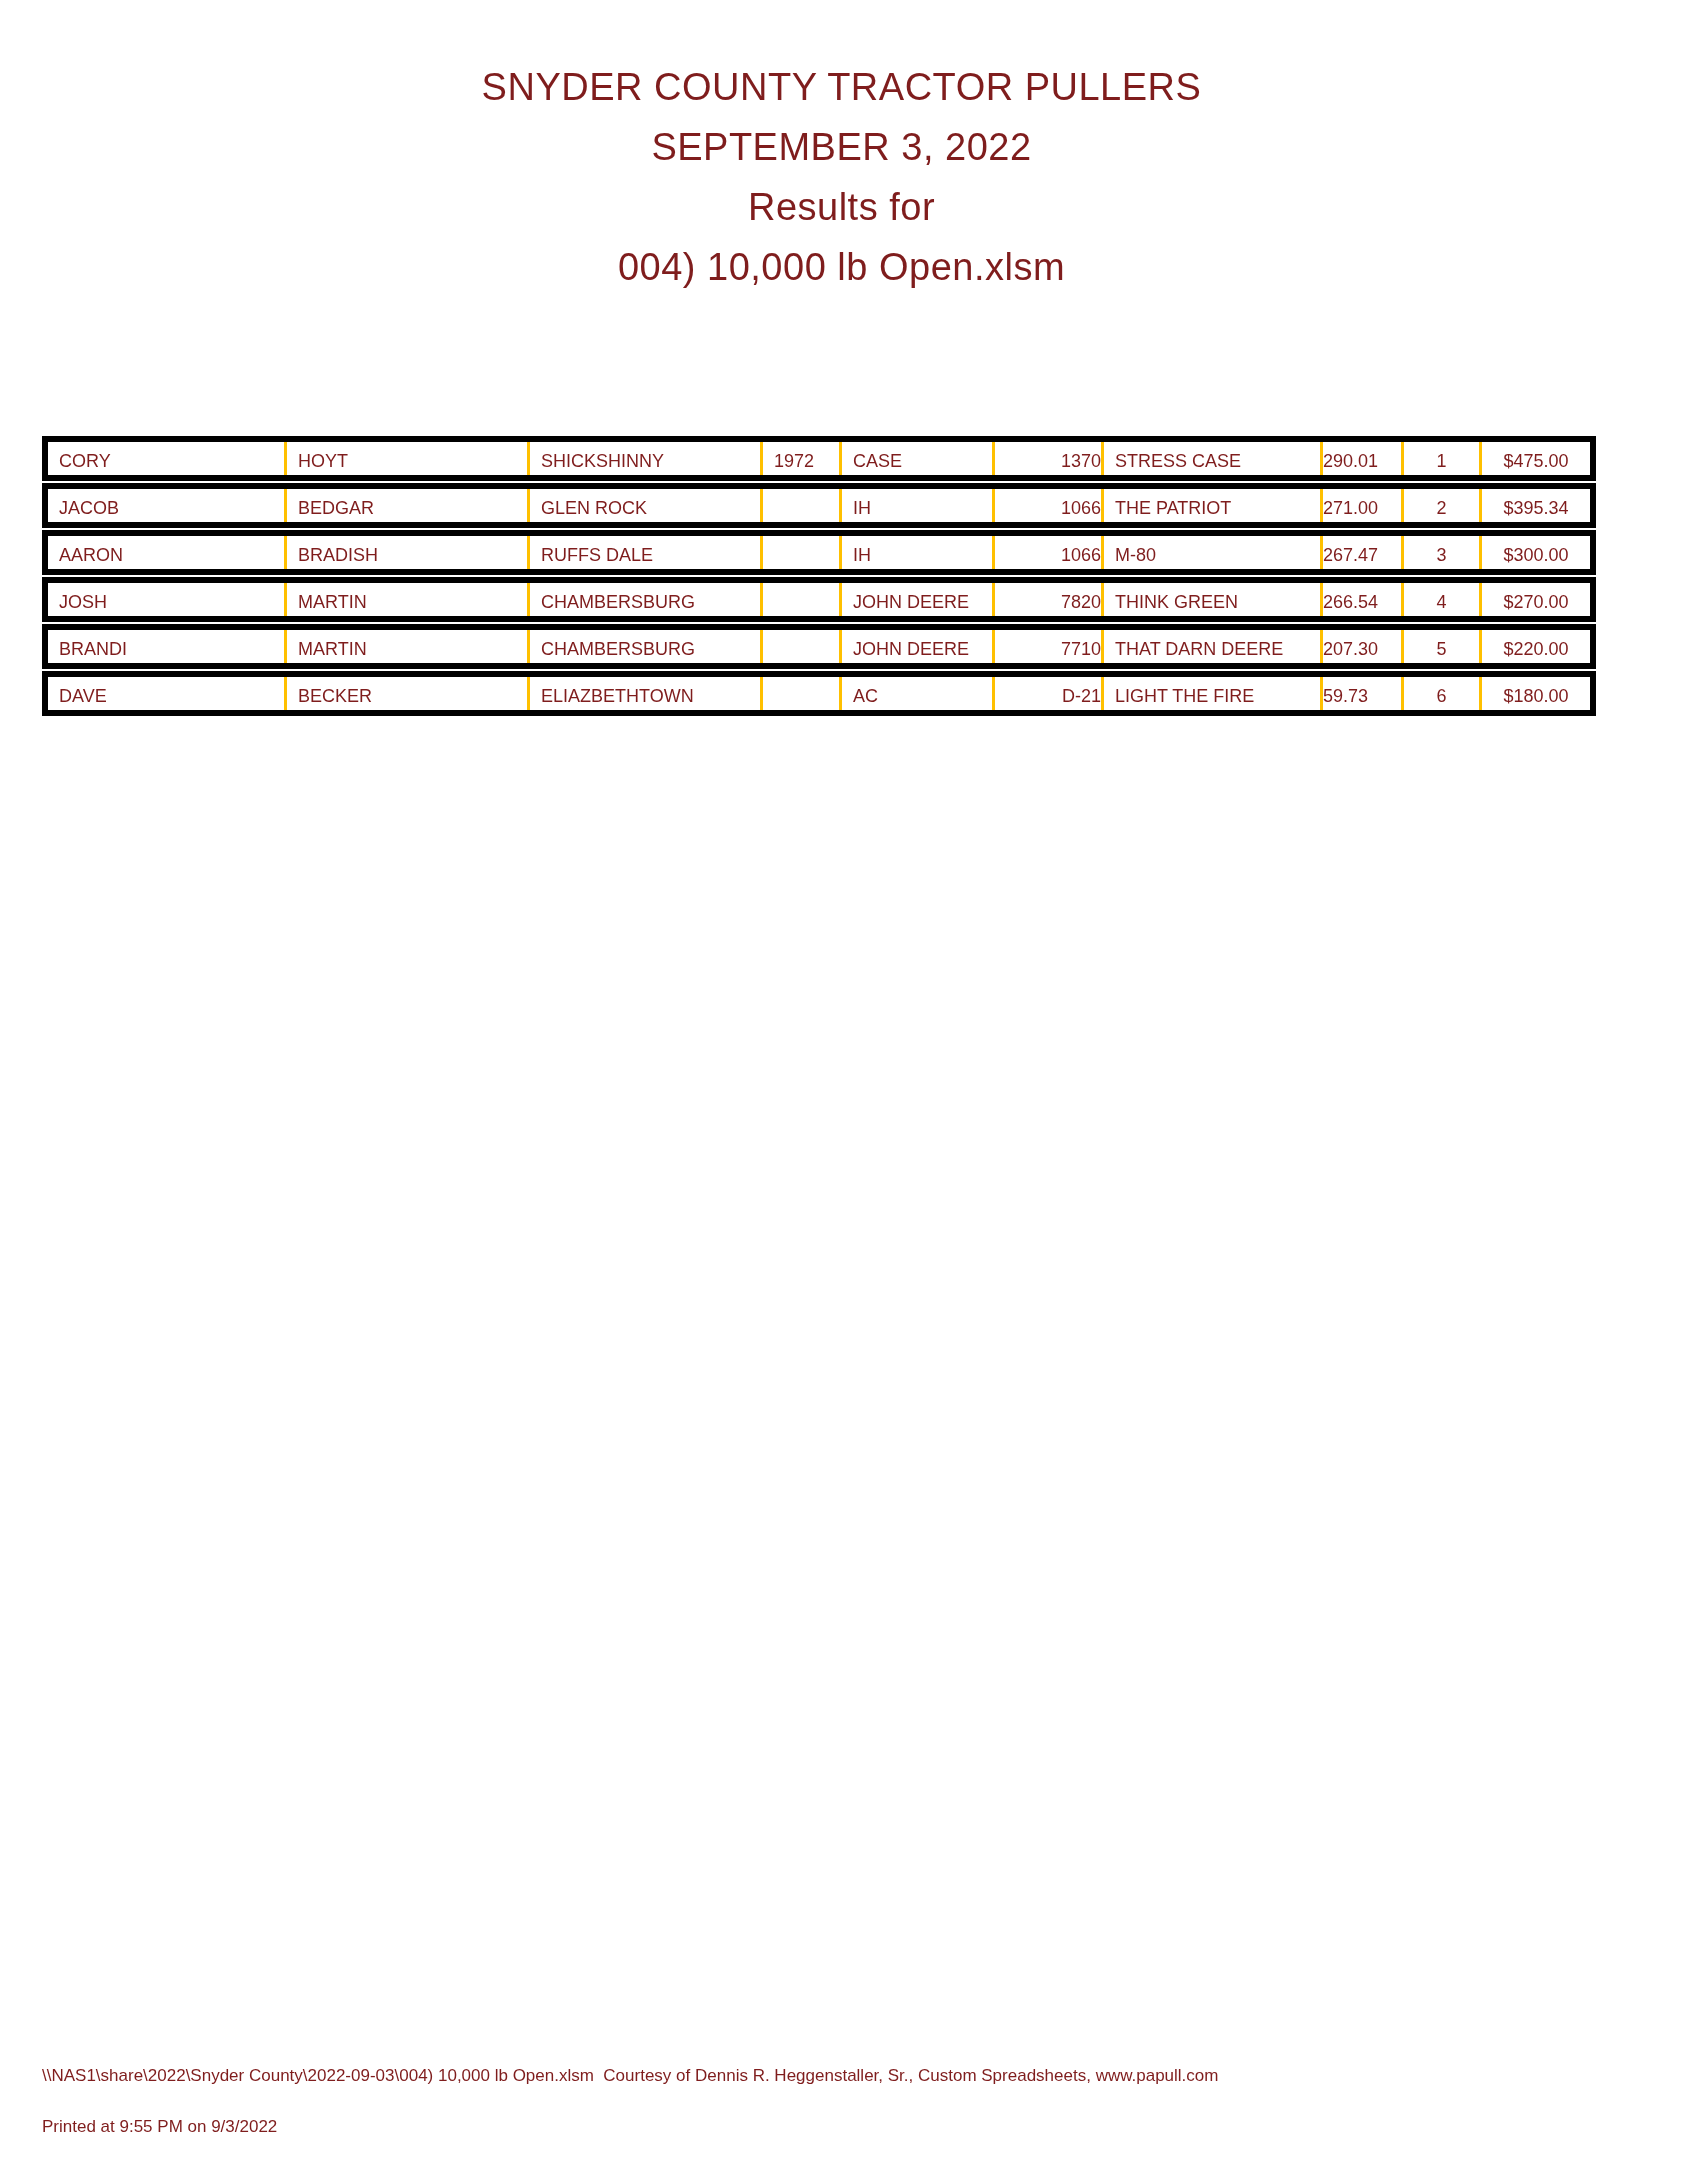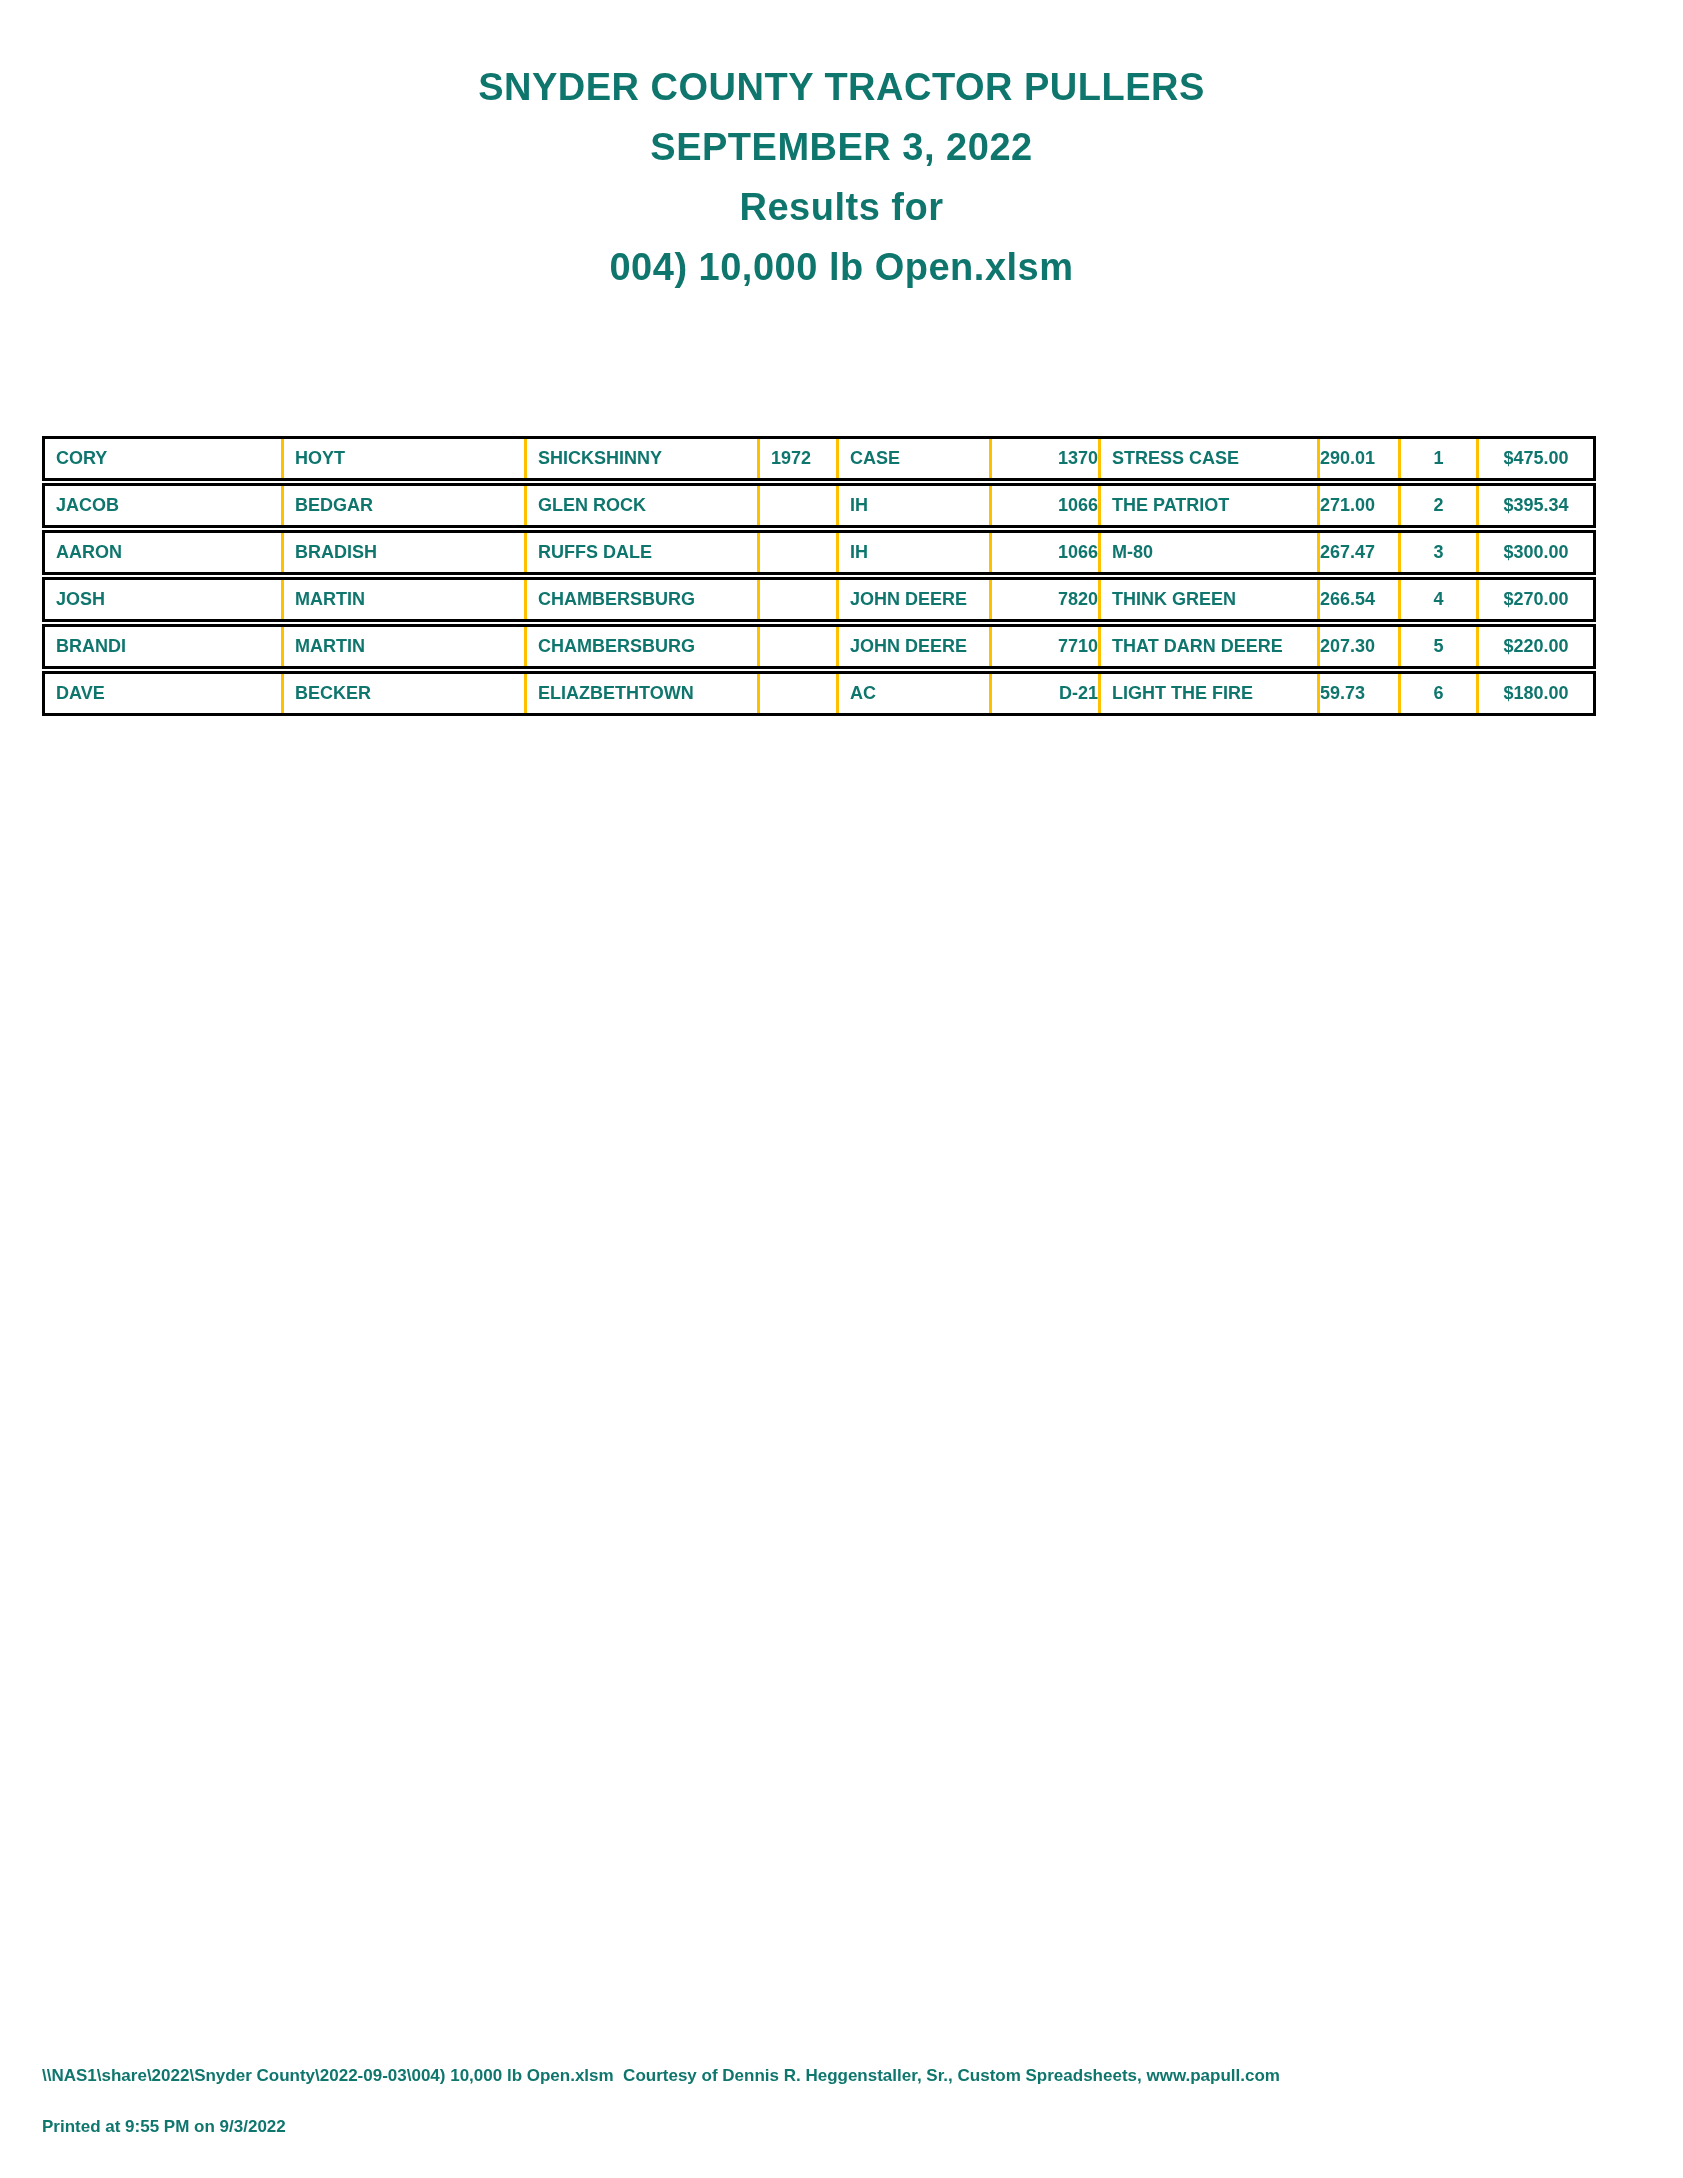--- a/index.html
+++ b/index.html
@@ -3,22 +3,22 @@
 <meta charset="utf-8">
 <style>
   * { box-sizing: border-box; }
   html, body { margin: 0; padding: 0; background: #ffffff; }
   .page {
     position: relative;
     width: 1683px;
     height: 2178px;
     background: #ffffff;
     font-family: "Liberation Sans", sans-serif;
-    font-weight: bold;
-    color: #0f766e;
+    font-weight: normal;
+    color: #7f1d1d;
     overflow: hidden;
   }
 
   
   .title-block {
     position: absolute;
     top: 57px;
     left: 0;
     right: 0;
     text-align: center;
@@ -59,21 +59,21 @@
     padding-bottom: 13px;
   }
   .hdr-payout {
     font-size: 30px;
     padding-bottom: 14px;
     letter-spacing: 0.5px;
   }
   .data-row {
     height: 45px;
     margin-bottom: 2px;
-    border: 3px solid #000000;
+    border: 6px solid #000000;
     background: #ffffff;
   }
   .cell {
     font-size: 18px;
     line-height: 39px;
     white-space: nowrap;
     overflow: hidden;
     border-left: 3px solid #FFC000;
   }
   .cell:first-child { border-left: none; }

